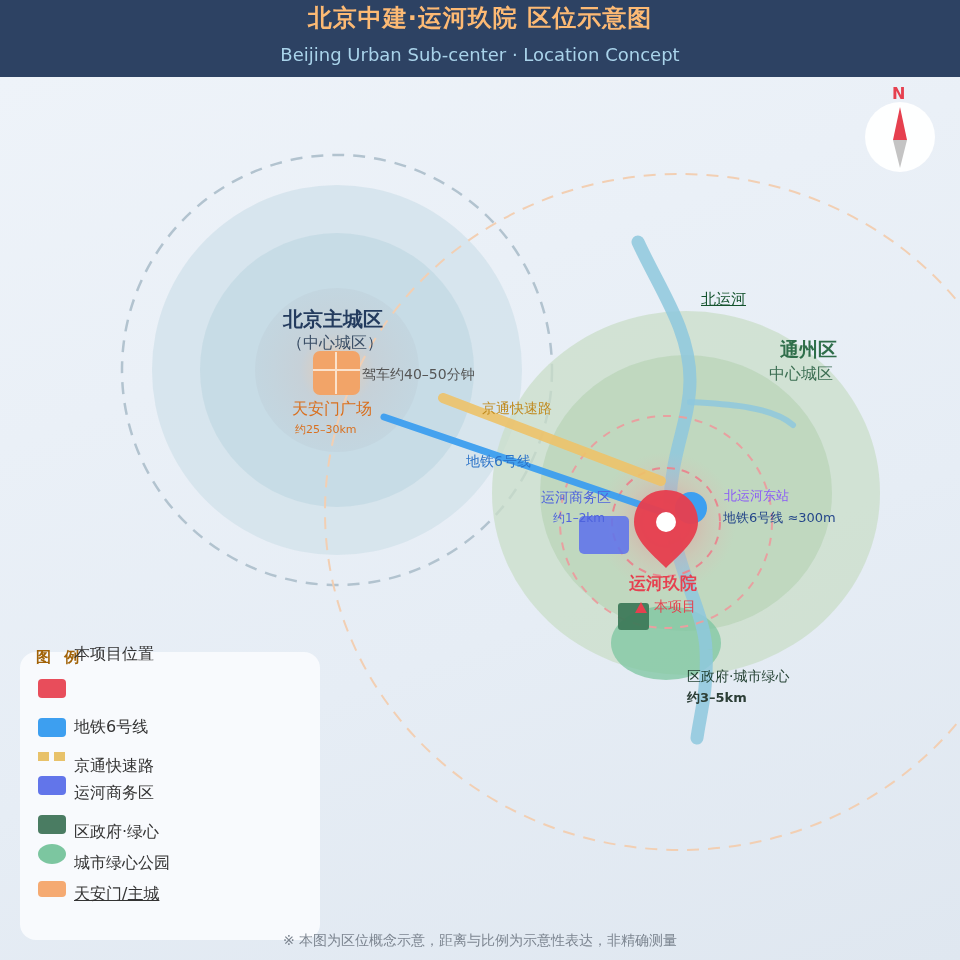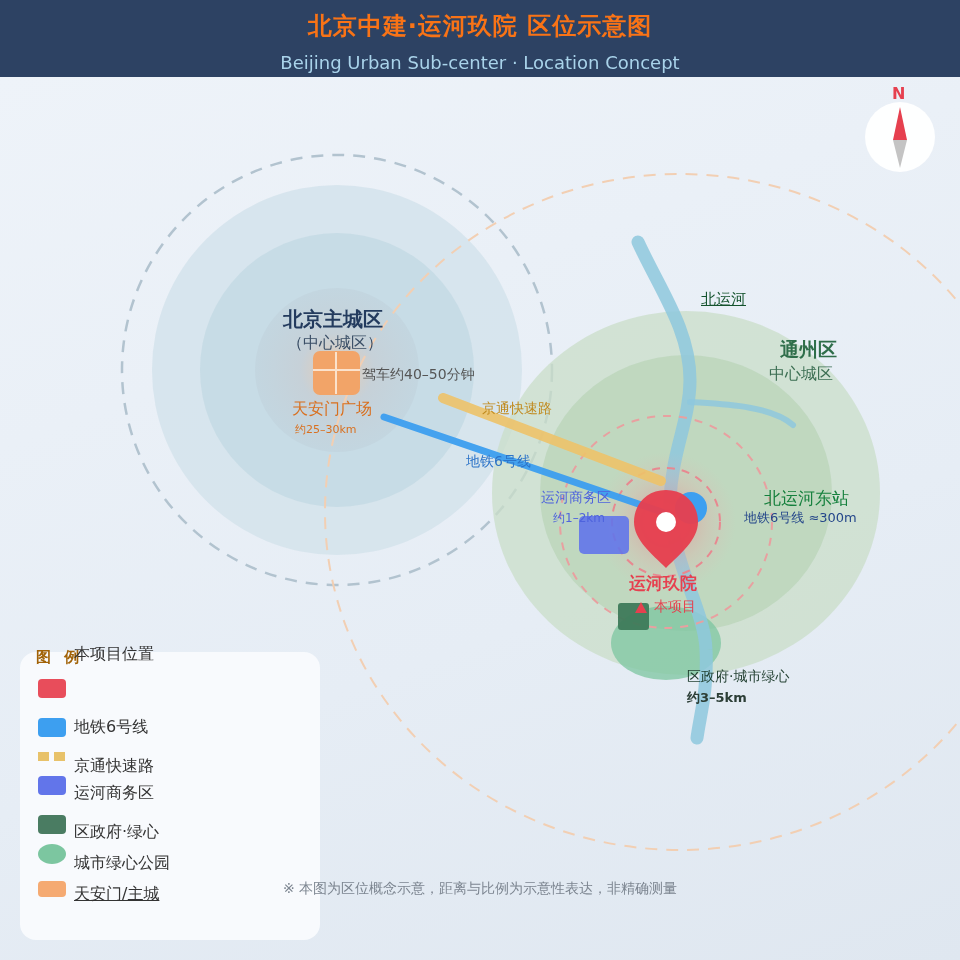--- a/index.html
+++ b/index.html
@@ -1,30 +1,30 @@
 <!DOCTYPE html>
 <html><head>
 <meta charset="utf-8">
 <style>
   * { margin:0; padding:0; box-sizing:border-box; }
   html, body { width:960px; height:960px; overflow:hidden; }
   body { font-family: "DejaVu Sans", "Liberation Sans", sans-serif; background:#e8eff6; position:relative; }
   .header { position:absolute; left:0; top:0; width:960px; height:77px; background:#2d4263; text-align:center; }
-  .header .title { color:#f97316; font-size:24px; font-weight:bold; padding-top:10px; letter-spacing:1px; }
+  .header .title { color:#fdba74; font-size:24px; font-weight:bold; padding-top:2px; letter-spacing:1px; }
   .header .subtitle { color:#a9d3ea; font-size:18px; margin-top:10px; }
   .map { position:absolute; left:0; top:77px; width:960px; height:883px;
          background:linear-gradient(160deg,#eef3f9 0%,#e6edf5 60%,#dfe7f0 100%); }
   svg.layer { position:absolute; left:0; top:0; }
   .lbl { position:absolute; white-space:nowrap; }
   .legend { position:absolute; left:20px; top:652px; width:300px; height:288px; background:#f8fafd; border-radius:16px; }
   .legend-title { position:absolute; left:36px; top:648px; font-size:15px; font-weight:bold; color:#a16207; letter-spacing:4px; }
   .lg-item { position:absolute; left:38px; display:flex; align-items:center; }
   .sw { width:28px; height:19px; border-radius:4px; }
   .lg-text { position:absolute; left:74px; font-size:16px; color:#333; white-space:nowrap; }
-  .footnote { position:absolute; left:0; width:960px; top:880px; text-align:center; font-size:14px; color:#7c8590; }
+  .footnote { position:absolute; left:0; width:960px; top:932px; text-align:center; font-size:14px; color:#7c8590; }
 </style>
 </head>
 <body>
 
 <div class="header">
   <div class="title">北京中建·运河玖院 区位示意图</div>
   <div class="subtitle">Beijing Urban Sub-center · Location Concept</div>
 </div>
 
 <div class="map"></div>
@@ -108,22 +108,22 @@
 <div class="lbl" style="left:466px; top:453px; font-size:14px; color:#2d74c8;">地铁6号线</div>
 
 <div class="lbl" style="left:701px; top:290px; font-size:15px; color:#14532d;text-decoration:underline;">北运河</div>
 
 <div class="lbl" style="left:780px; top:337px; font-size:19px; font-weight:bold; color:#2f6e4a;">通州区</div>
 <div class="lbl" style="left:769px; top:364px; font-size:16px; color:#3b6e52;">中心城区</div>
 
 <div class="lbl" style="left:541px; top:489px; font-size:14px; color:#4e63dd;">运河商务区</div>
 <div class="lbl" style="left:553px; top:510px; font-size:12px; color:#4e63dd;">约1–2km</div>
 
-<div class="lbl" style="left:764px; top:487px; font-size:17px; color:#15803d;">北运河东站</div>
-<div class="lbl" style="left:723px; top:509px; font-size:13px; color:#24468a;margin-left:21px;">地铁6号线 ≈300m</div>
+<div class="lbl" style="left:724px; top:487px; font-size:13px; color:#8b5cf6;">北运河东站</div>
+<div class="lbl" style="left:723px; top:509px; font-size:13px; color:#24468a;">地铁6号线 ≈300m</div>
 
 <div class="lbl" style="left:629px; top:572px; font-size:17px; font-weight:bold; color:#e6404f;">运河玖院</div>
 <div class="lbl" style="left:654px; top:598px; font-size:14px; color:#e6404f;">本项目</div>
 
 <div class="lbl" style="left:687px; top:668px; font-size:14px; color:#1f3d2e;">区政府·城市绿心</div>
 <div class="lbl" style="left:687px; top:689px; font-size:13px; color:#2c3e36;font-weight:bold;">约3–5km</div>
 
 <div class="legend"></div>
 <div class="legend-title">图 例</div>
 

